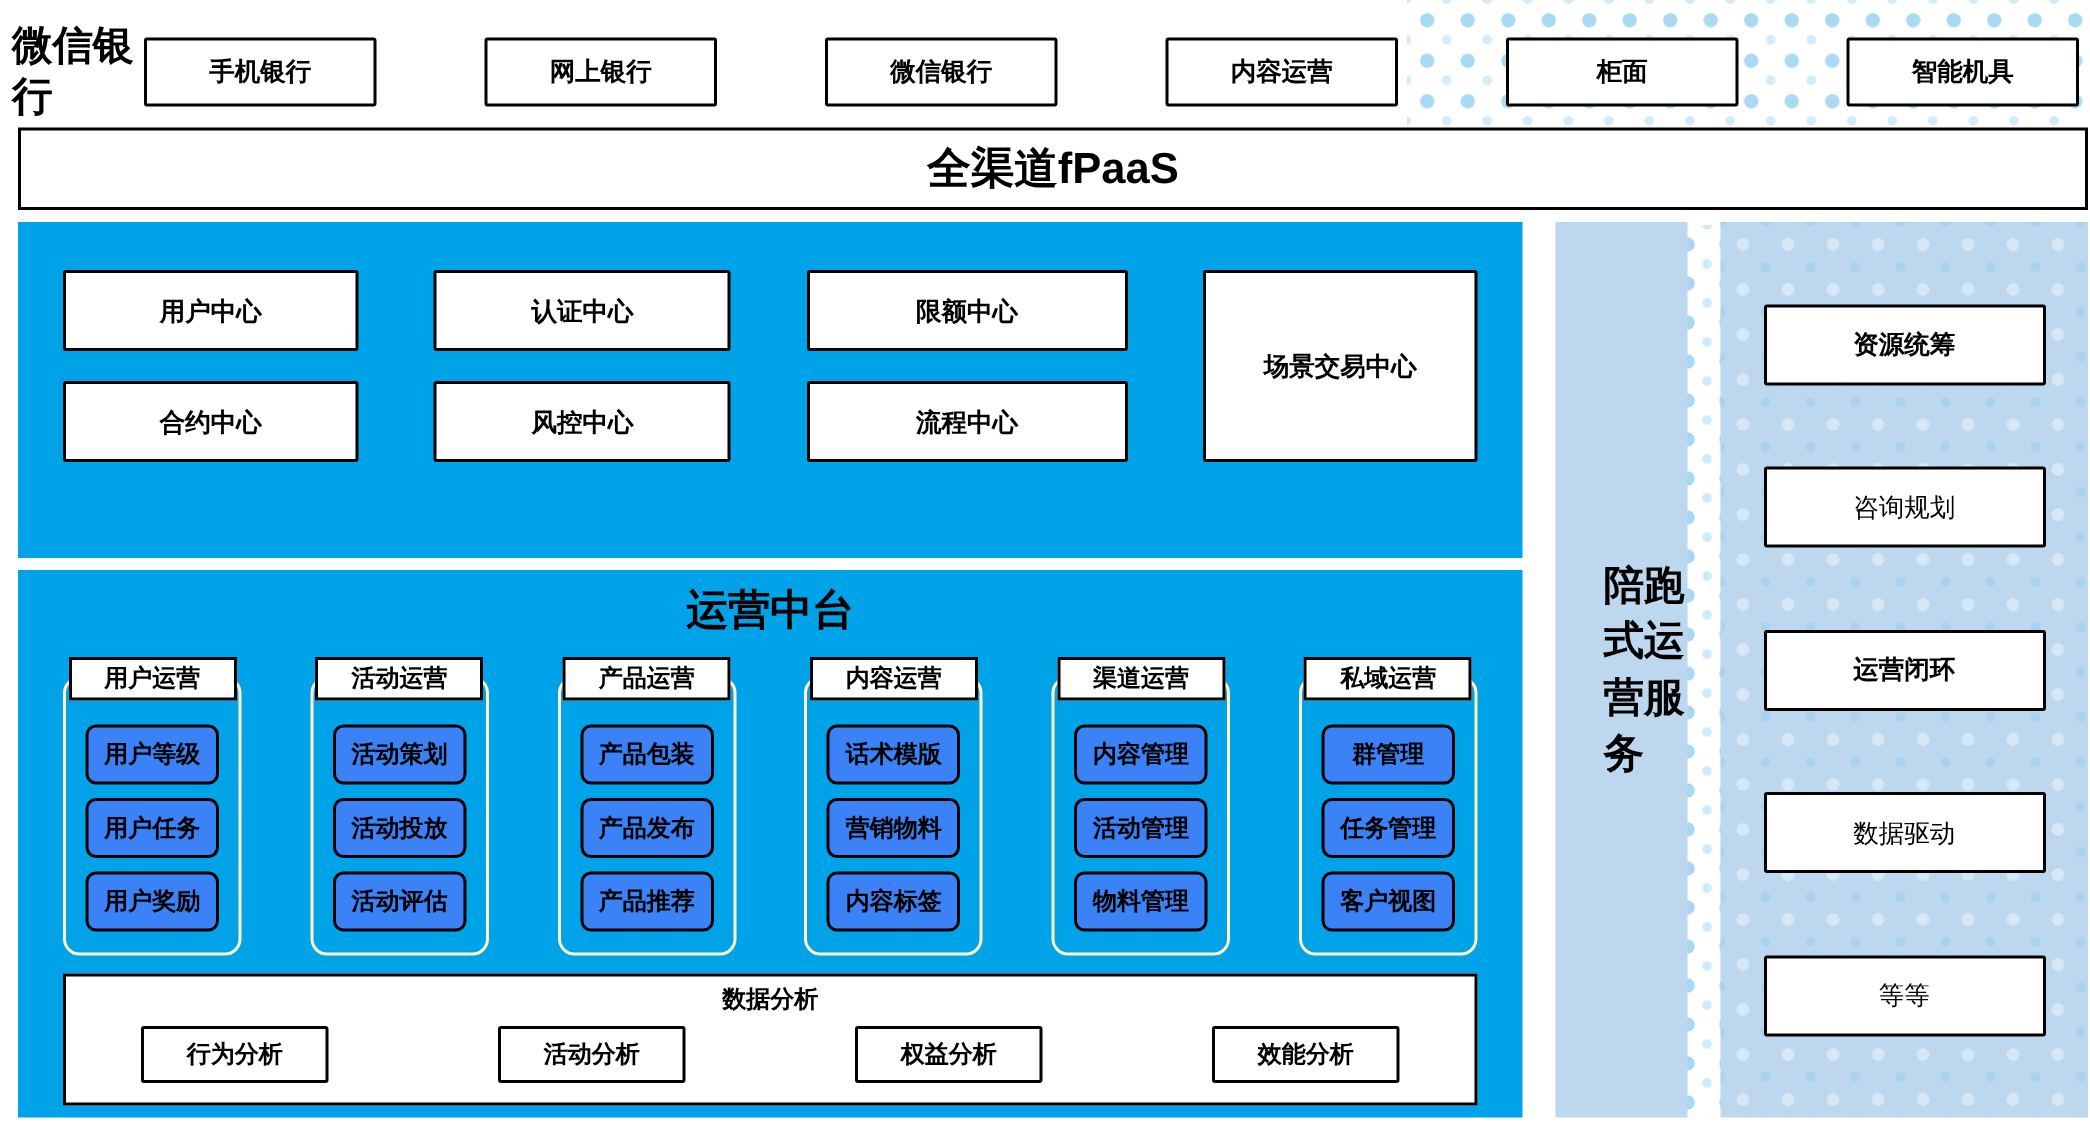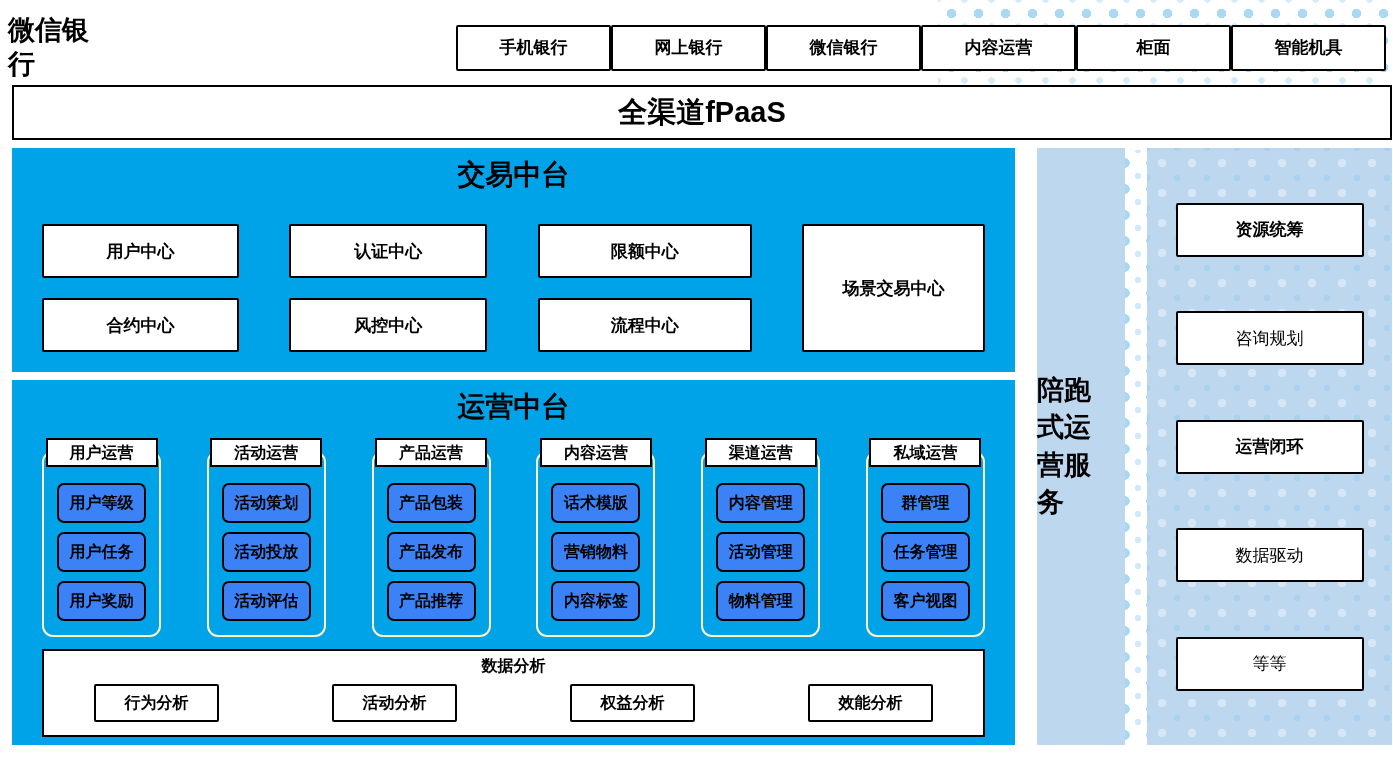--- a/index.html
+++ b/index.html
@@ -24,21 +24,21 @@
     background-size:26px 26px, 26px 26px;
     background-position:0 0, 13px 13px;
   }
 
   
   .top-row { position:absolute; top:14px; left:8px; width:1378px; display:flex; align-items:center; z-index:1; }
   .frontend-label {
     width:82px; font-family:"Liberation Serif", serif; font-weight:900;
     font-size:27px; line-height:1.25; word-break:break-all;
   }
-  .channels { flex:1; display:flex; justify-content:flex-end; margin-left:6px; }
+  .channels { flex:1; display:flex; justify-content:space-between; margin-left:6px; }
   .channel-box {
     width:155px; height:46px; background:#fff; border:2px solid #000; border-radius:2px;
     display:flex; align-items:center; justify-content:center; font-size:17px; font-weight:700;
   }
 
   
   .fpaas {
     position:absolute; top:85px; left:12px; width:1380px; height:55px; z-index:1;
     background:#fff; border:2px solid #000;
     display:flex; align-items:center; justify-content:center;
@@ -86,21 +86,21 @@
   
   .analysis { margin:12px 30px 0; height:88px; background:#fff; border:2px solid #000; }
   .analysis-title { text-align:center; font-size:16px; font-weight:600; padding-top:5px; }
   .analysis-row { display:flex; justify-content:space-between; padding:7px 50px 0; }
   .analysis-box {
     width:125px; height:38px; background:#fff; border:2px solid #000; border-radius:2px;
     display:flex; align-items:center; justify-content:center; font-size:16px; font-weight:600;
   }
 
   
-  .side-bar { width:88px; background:#bdd7ee; display:flex; align-items:center; justify-content:flex-start; }
+  .side-bar { width:88px; background:#bdd7ee; display:flex; align-items:center; justify-content:flex-end; }
   .side-label {
     width:56px; font-size:27px; font-weight:700; line-height:1.38;
     word-break:break-all; text-align:left;
   }
 
   
   .right-panel {
     width:245px; position:relative;
     background-color:#bdd7ee;
     background-image:
@@ -136,21 +136,20 @@
     </div>
   </div>
 
   <div class="fpaas">全渠道fPaaS</div>
 
   <div class="main">
 
     <div class="left-col">
 
       <div class="platform transaction">
-        <div class="section-title">交易中台</div>
         <div class="tx-grid">
           <div class="tx-box">用户中心</div>
           <div class="tx-box">认证中心</div>
           <div class="tx-box">限额中心</div>
           <div class="tx-box tx-scenario">场景交易中心</div>
           <div class="tx-box">合约中心</div>
           <div class="tx-box">风控中心</div>
           <div class="tx-box">流程中心</div>
         </div>
       </div>

